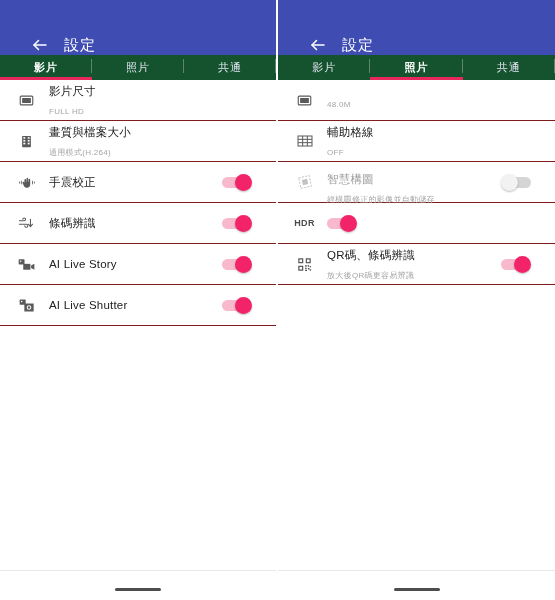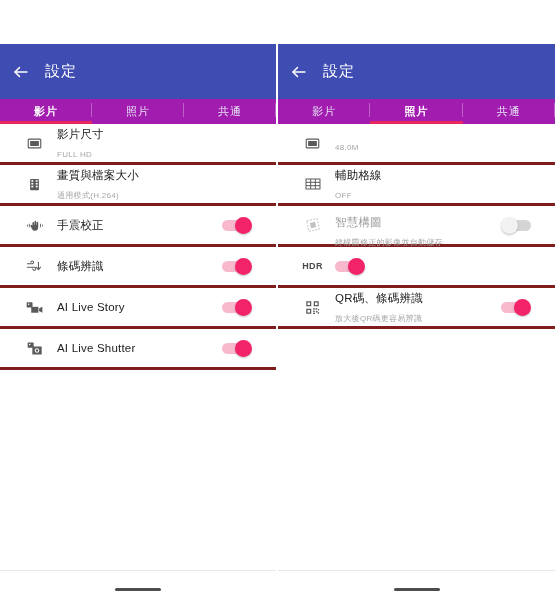--- a/index.html
+++ b/index.html
@@ -24,41 +24,40 @@
   }
   .panel.left { width: 277px; border-right: 1px solid #ffffff; }
   .panel.right { width: 277px; }
   .gap { width: 1px; height: 600px; background: #ffffff; }
 
   
   .appbar {
     background: #3f4db3;
     height: 55px;
     display: flex;
-    align-items: center;
-    padding-left: 11px;
+    align-items: flex-end;
+    padding-left: 30px;
     flex: none;
-    margin-top: 44px;
   }
   .back-icon {
     width: 20px; height: 20px;
     display: flex; align-items: center; justify-content: center;
     color: #ffffff;
   }
   .back-icon svg { display: block; }
   .appbar-title {
     color: #ffffff;
     font-size: 15px;
     margin-left: 14px;
     letter-spacing: 1px;
   }
 
   
   .tabs {
-    background: #a21caf;
+    background: #14532d;
     height: 25px;
     display: flex;
     flex: none;
     position: relative;
   }
   .tab {
     flex: 1;
     display: flex;
     align-items: center;
     justify-content: center;
@@ -86,22 +85,22 @@
   
   .list {
     flex: 1;
     background: #ffffff;
     overflow: hidden;
   }
   .row {
     height: 41px;
     display: flex;
     align-items: center;
-    border-bottom: 3px solid #7f1d1d;
-    padding: 0 12px 0 12px;
+    border-bottom: 1px solid #7f1d1d;
+    padding: 0 12px 0 4px;
     background: #ffffff;
   }
   .row-icon {
     width: 45px;
     min-width: 45px;
     display: flex;
     align-items: flex-end;
     justify-content: center;
     color: #5a5a5a;
   }

